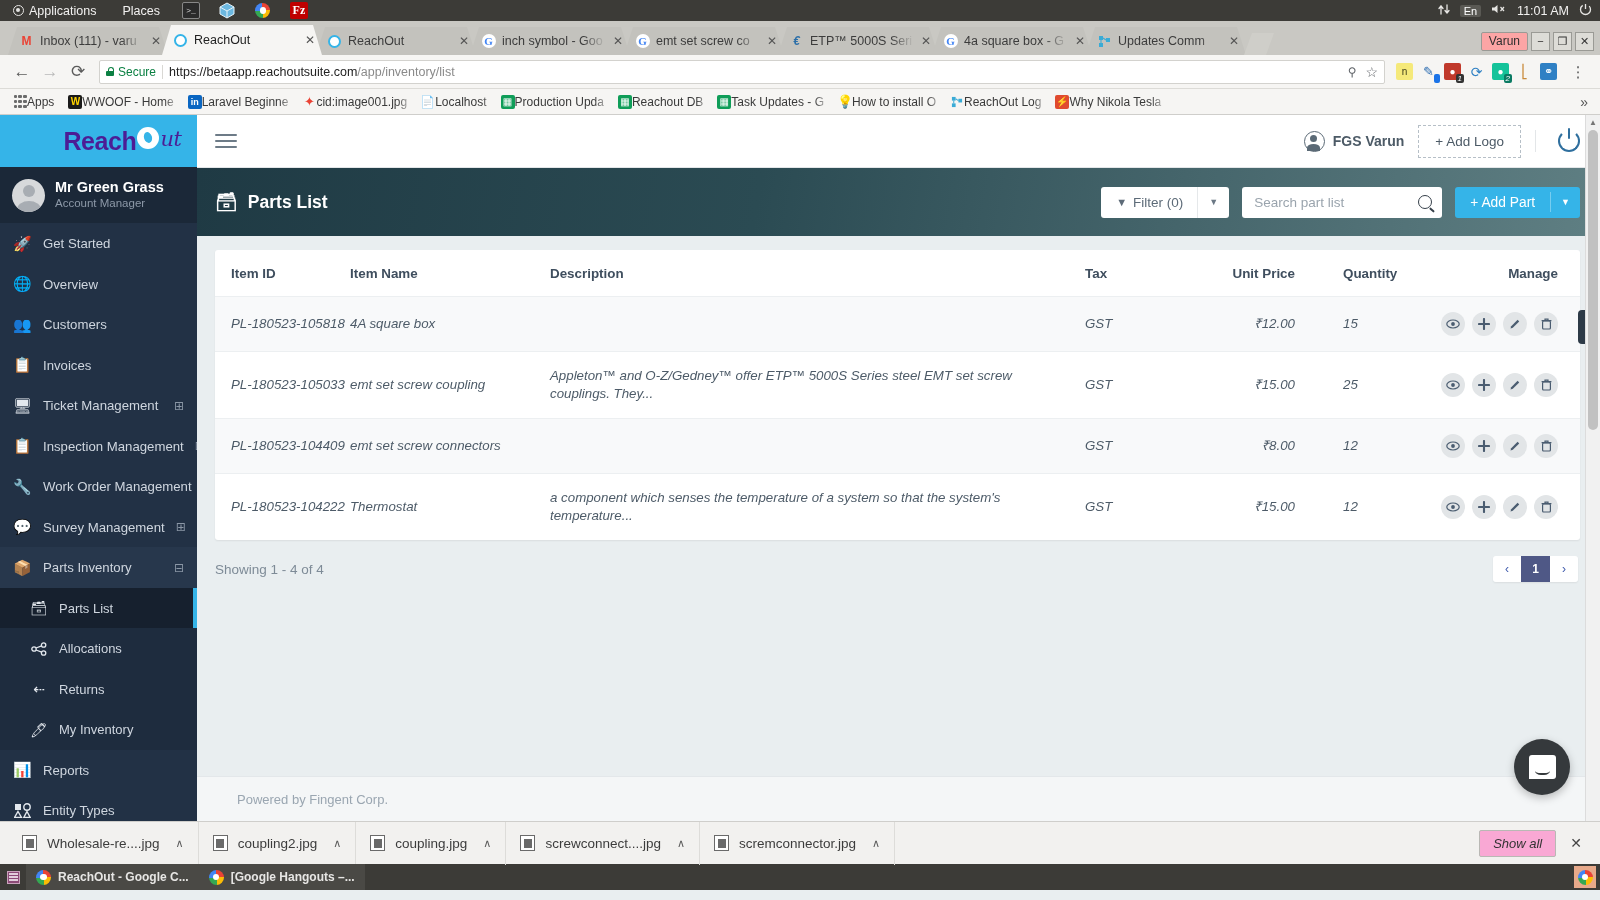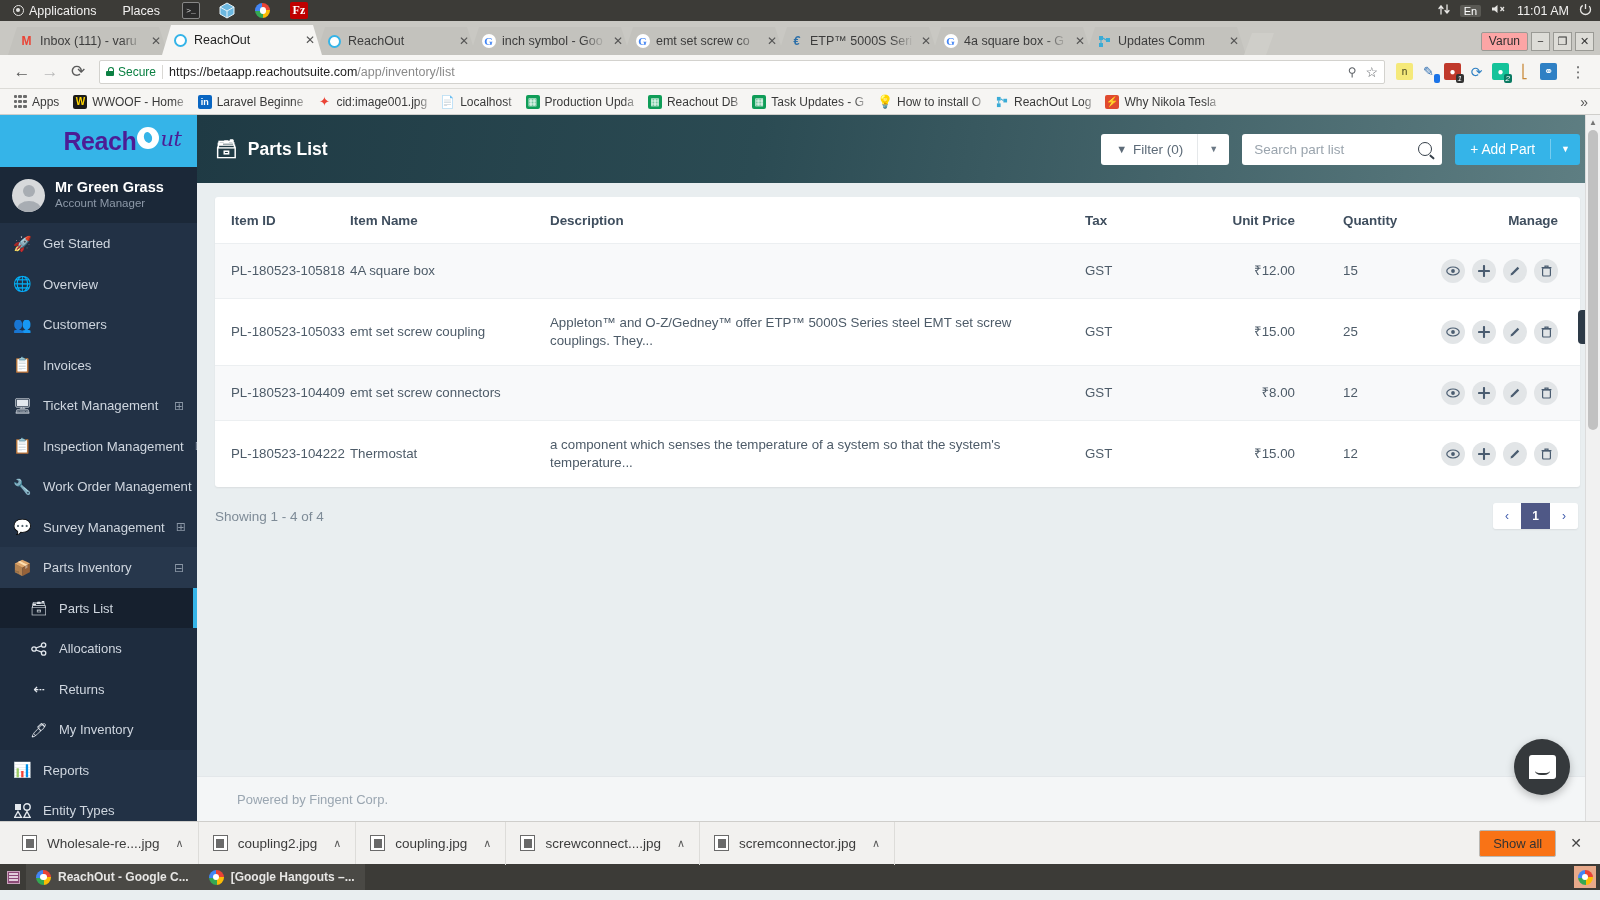--- a/index.html
+++ b/index.html
@@ -65,21 +65,21 @@
   .lockico:after{content:"";position:absolute;top:0;left:1.7px;width:4.6px;height:4.6px;border:1.4px solid #0b8043;border-bottom:none;border-radius:3px 3px 0 0;}
   .urlsep{ width:1px;height:14px;background:#d9d8d4;}
   .urltext{ color:#222; white-space:nowrap;}
   .urltext .dim{ color:#8a8a8a;}
   .omni-right{ display:flex; align-items:center; gap:7px; padding-left:4px;}
   .ext{ width:17px;height:17px;border-radius:2px;display:flex;align-items:center;justify-content:center;font-size:10px;color:#fff;position:relative;}
   .badge{ position:absolute;right:-3px;bottom:-3px;background:#1a73e8;color:#fff;font-size:8px;line-height:9px;padding:0 2px;border-radius:2px;}
 
   
   .bmbar{ height:26px; background:#f6f5f3; display:flex;align-items:center; gap:0; padding:0 6px; font-size:12px; color:#3a3a3a; border-bottom:1px solid #cfcecb;}
-  .bm{ display:flex; align-items:center; gap:5px; padding:2px 7px; white-space:nowrap; max-width:132px; overflow:hidden;
+  .bm{ display:flex; align-items:center; padding:2px 7px; white-space:nowrap; max-width:132px; overflow:hidden;
        -webkit-mask-image:linear-gradient(to right, #000 86%, transparent 100%); mask-image:linear-gradient(to right, #000 86%, transparent 100%);}
   .bm .bico{ width:14px;height:14px;flex:0 0 14px;display:flex;align-items:center;justify-content:center;font-size:10px;border-radius:2px;}
   .bm-overflow{ margin-left:auto; padding:0 6px; font-size:14px; color:#555;}
   .appsgrid{ width:13px;height:13px; display:grid; grid-template-columns:repeat(3,1fr); gap:1.4px;}
   .appsgrid i{ background:#6b6b6b; border-radius:1px; display:block;}
 
   
   .viewport{ height:706px; display:flex; position:relative; background:#e9eef0; overflow:hidden;}
 
   
@@ -143,21 +143,21 @@
   .srch-ico:after{content:"";position:absolute;right:-4px;bottom:-3px;width:6px;height:1.9px;background:#36404a;transform:rotate(42deg);border-radius:1px;}
   .addpart{ height:31px;background:#35b4e8;color:#fff;border-radius:3px;display:flex;align-items:center;font-size:13.8px;}
   .addpart .ap{ padding:0 15px;}
   .addpart .apdiv{ width:1px;height:20px;background:#76cdf0;}
   .addpart .apcaret{ padding:0 10px; font-size:9px;}
 
   .tablewrap{ padding:14px 20px 0 18px; }
   .card{ background:#fff; border-radius:3px; box-shadow:0 1px 2px rgba(0,0,0,.07); overflow:hidden;}
   table{ width:100%; border-collapse:collapse; font-size:13.3px; color:#4d5b68;}
   thead th{ text-align:left; font-size:13.4px; color:#3f4e5e; font-weight:bold; padding:16px 0 15px 0; border-bottom:1px solid #eceff1;}
-  tbody td{ padding:15px 0; border-bottom:1px solid #eceff1; vertical-align:middle; line-height:18px;}
+  tbody td{ padding:15px 0; border-bottom:1px solid #eceff1; vertical-align:middle; line-height:18px;font-style:italic;}
   tbody tr:nth-child(odd){ background:#f8f9fa;}
   tbody tr:last-child td{ border-bottom:none;}
   .c-id{ width:135px; padding-left:16px !important;}
   .c-name{ width:200px;}
   .c-desc{ width:auto; padding-right:30px !important;}
   .c-tax{ width:96px;}
   .c-price{ width:140px; text-align:right; padding-right:26px !important;}
   .c-qty{ width:120px; text-align:left; padding-left:22px !important;}
   .c-manage{ text-align:right; padding-right:22px !important;}
   .actions{ display:flex; gap:7px; justify-content:flex-end;}
@@ -183,21 +183,21 @@
   .pagescroll .arrow{ height:15px; display:flex;align-items:center;justify-content:center;font-size:8px;color:#757575;}
   .pagescroll .thumb{ position:absolute;left:2px;right:2px;top:15px;height:300px;background:#c1c1c1;border-radius:6px;}
 
   
   .dlbar{ height:43px; background:#f2f1ef; border-top:1px solid #cfcecb; display:flex; align-items:center; padding:0 8px;}
   .dlitem{ display:flex;align-items:center; gap:10px; padding:0 14px; height:43px; border-right:1px solid #dddcd9; font-size:13.5px; color:#3c3c3c;}
   .dlico{ width:15px;height:16px;border:1.6px solid #6a6a6a;background:#fff;display:flex;align-items:center;justify-content:center;flex:0 0 15px;}
   .dlico i{ width:8px;height:9px;background:#6a6a6a;display:block;}
   .dlcaret{ font-size:11px;color:#5a5a5a; margin-left:6px;}
   .dlright{ margin-left:auto; display:flex;align-items:center;gap:14px; padding-right:10px;}
-  .showall{ border:1px solid #b9b8b4; background:#f97316; border-radius:2px; font-size:13px; padding:5px 13px; color:#333;}
+  .showall{ border:1px solid #b9b8b4; background:#f9a8d4; border-radius:2px; font-size:13px; padding:5px 13px; color:#333;font-style:italic;}
   .dlclose{ font-size:14px;color:#444;}
 
   
   .taskbar{ height:26px; background:#3c3b37; display:flex; align-items:center; gap:0; color:#e7e6e4; font-size:12px;}
   .tb-ws{ width:26px;height:26px;display:flex;align-items:center;justify-content:center;}
   .tb-ws .wsq{ width:13px;height:13px;background:#8c4a77;border:1px solid #c9a2bb; display:grid; grid-template-rows:repeat(3,1fr); gap:1px; padding:1px;}
   .tb-ws .wsq i{ background:#e2cfdc; display:block;}
   .tb-win{ display:flex;align-items:center;gap:7px; padding:0 10px; height:26px; max-width:210px; overflow:hidden; white-space:nowrap; background:#4a4945;}
   .tb-win.b{ font-weight:bold;}
   .tb-right{ margin-left:auto; display:flex; align-items:center; padding-right:4px;}
@@ -520,20 +520,37 @@
               <polygon points="4,8.5 7.5,14.5 0.5,14.5" fill="none" stroke="#e3e8ee" stroke-width="1.4"></polygon>
               <polygon points="13,8.5 16.2,14.5 9.8,14.5" fill="none" stroke="#e3e8ee" stroke-width="1.4"></polygon>
             </svg>
         </span>
         <span class="lbl">Entity Types</span>
       </div>
     </div>
   </div>
 
   <div class="main">
+    <div class="apphead">
+      <div class="burger">
+          <i></i>
+          <i></i>
+          <i></i>
+        </div>
+      <div class="apphead-right">
+        <div class="fgs">
+          <span class="pico"></span>
+          <span>FGS Varun</span>
+        </div>
+        <div class="addlogo">+ Add Logo</div>
+        <div class="powerwrap">
+          <span class="power"></span>
+        </div>
+      </div>
+    </div>
 
     <div class="content">
 
       <div class="pagehead">
         <div class="pagetitle">
           <span class="ptitle-ico">🗃</span>
           <span>Parts List</span>
         </div>
         <div class="toolbar">
           <div class="filterbtn">

